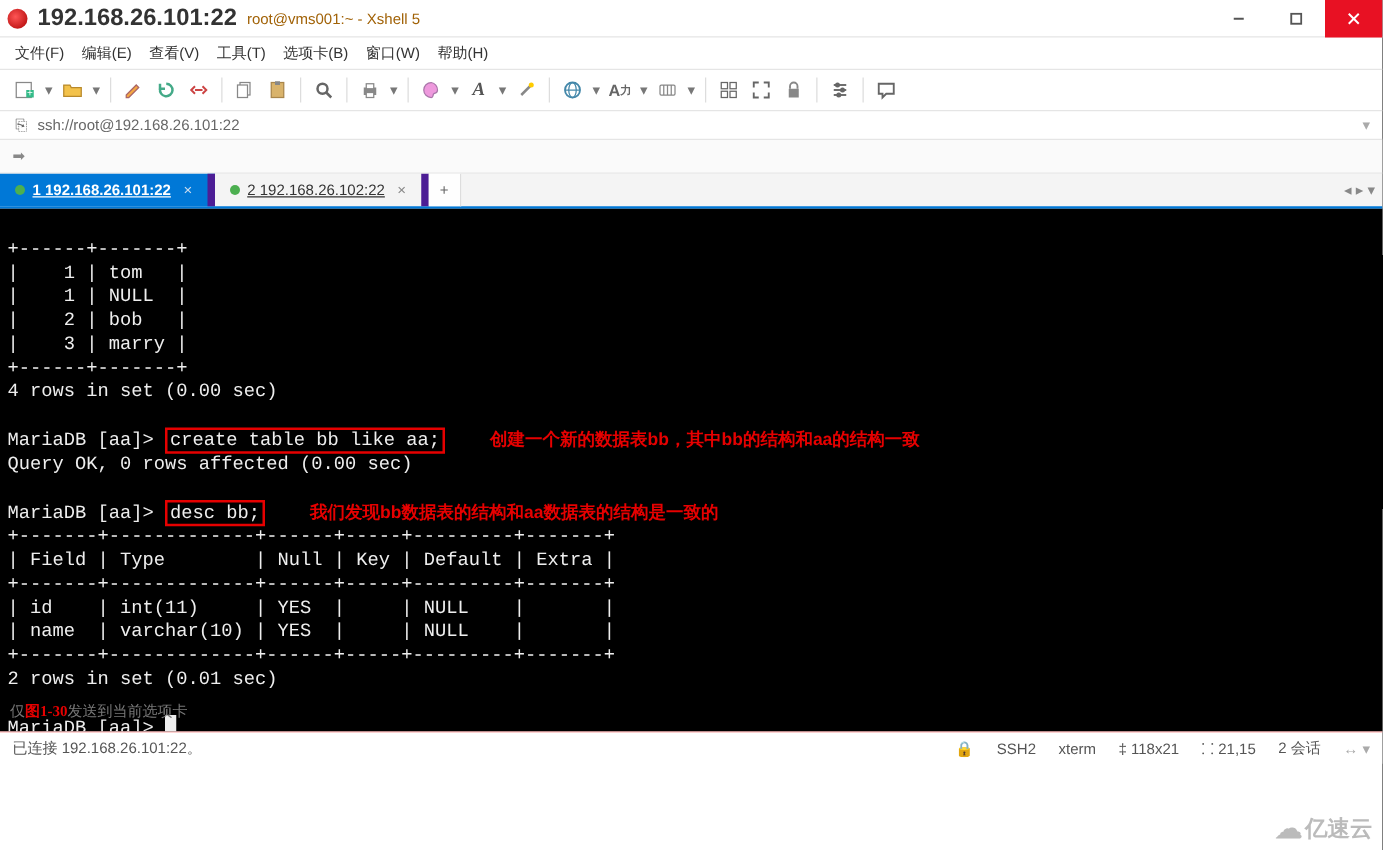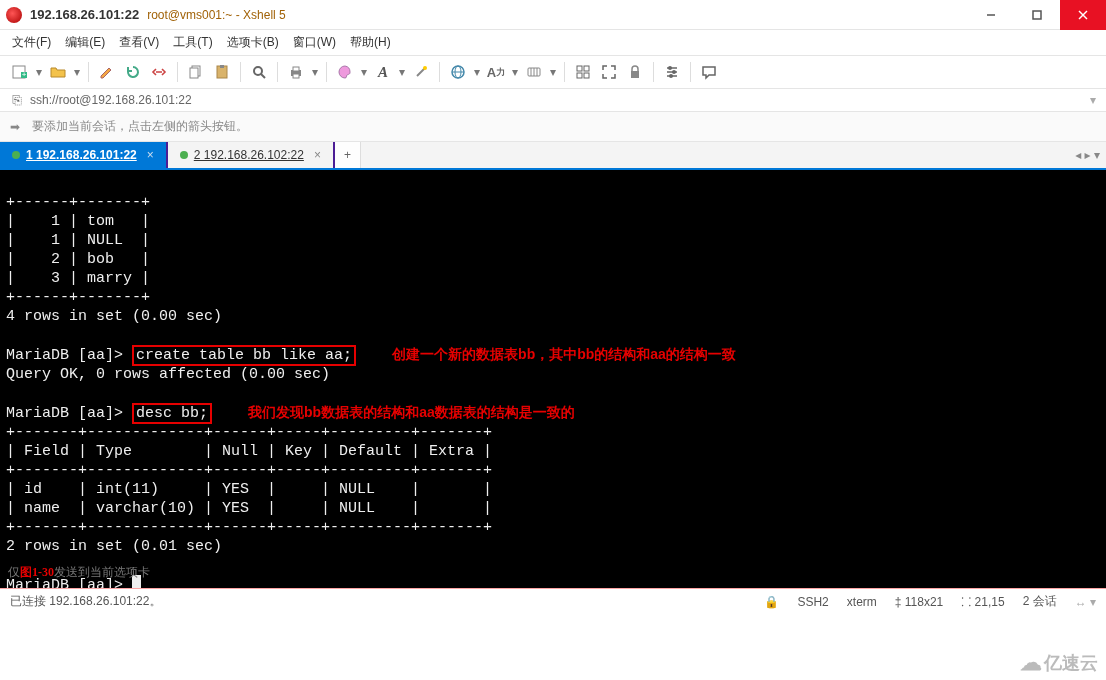--- a/index.html
+++ b/index.html
@@ -1,21 +1,21 @@
 <!DOCTYPE html>
 <html><head>
 <meta charset="utf-8">
 <style>
 * { box-sizing: border-box; margin: 0; padding: 0; }
 body { font-family: "Microsoft YaHei", Tahoma, sans-serif; font-size: 12px; background: #fff; color: #333; width: 1106px; height: 680px; overflow: hidden; }
 
 
 .titlebar { display: flex; align-items: center; height: 30px; background: #fff; border-bottom: 1px solid #e5e5e5; padding-left: 6px; }
 .titlebar .app-icon { width: 16px; height: 16px; background: radial-gradient(circle at 40% 40%, #f55, #a00); border-radius: 50%; margin-right: 8px; }
-.titlebar .title { font-weight: bold; font-size: 13px; }
+.titlebar .title { font-weight: bold; font-size: 19px; }
 .titlebar .subtitle { margin-left: 8px; color: #a16207; }
 .titlebar .spacer { flex: 1; }
 .titlebar .winbtn { width: 46px; height: 30px; display: flex; align-items: center; justify-content: center; color: #555; }
 .titlebar .winbtn.close { background: #e81123; color: #fff; }
 
 
 .menubar { display: flex; gap: 14px; padding: 4px 12px; border-bottom: 1px solid #e5e5e5; color: #333; }
 .menubar .mitem { cursor: default; text-align: right; }
 
 
@@ -28,21 +28,21 @@
 .addrbar { display: flex; align-items: center; padding: 4px 10px; gap: 6px; border-bottom: 1px solid #e5e5e5; color: #666; }
 .addrbar .lnk { width: 14px; text-align:center;}
 .addrbar .url { flex: 1; }
 
 
 .hintbar { display: flex; align-items: center; padding: 6px 10px; gap: 8px; border-bottom: 1px solid #e5e5e5; color: #888; background:#fafafa;}
 .hintbar .arrow { width: 14px; color:#888;}
 
 
 .tabbar { display: flex; align-items: stretch; background: #f4f4f4; border-bottom: 2px solid #0078d7; height: 28px; position: relative;}
-.tab { display: flex; align-items: center; gap: 6px; padding: 0 12px; border-right: 2px solid #4c1d95; cursor: default; }
+.tab { display: flex; align-items: center; gap: 6px; padding: 0 12px; border-right: 6px solid #4c1d95; cursor: default; }
 .tab .dot { width: 8px; height: 8px; border-radius: 50%; background: #4caf50; }
 .tab .x { color: #888; margin-left: 4px; }
 .tab.active { background: #0078d7; color: #fff; }
 .tab.active .label { text-decoration: underline; font-weight: bold;}
 .tab.active .x { color: #cde; }
 .tab .label { font-size: 12px; }
 .tab .label .num { text-decoration: underline; }
 .tabbar .add { width: 26px; display: flex; align-items: center; justify-content: center; color: #666; border-right: 1px solid #ddd; background:#fefefe;}
 .tabbar .navarrows { position:absolute; right:6px; top:0; bottom:0; display:flex; align-items:center; gap:2px; color:#888;}
 
@@ -232,21 +232,20 @@
 </div>
 
 <div class="addrbar">
   <span class="lnk">⎘</span>
   <span class="url">ssh://root@192.168.26.101:22</span>
   <span style="color:#aaa;">▾</span>
 </div>
 
 <div class="hintbar">
   <span class="arrow">➡</span>
-  <span>要添加当前会话，点击左侧的箭头按钮。</span>
 </div>
 
 <div class="tabbar">
   <div class="tab active">
     <span class="dot"></span>
     <span class="label">1 192.168.26.101:22</span>
     <span class="x">×</span>
   </div>
   <div class="tab">
     <span class="dot"></span>

